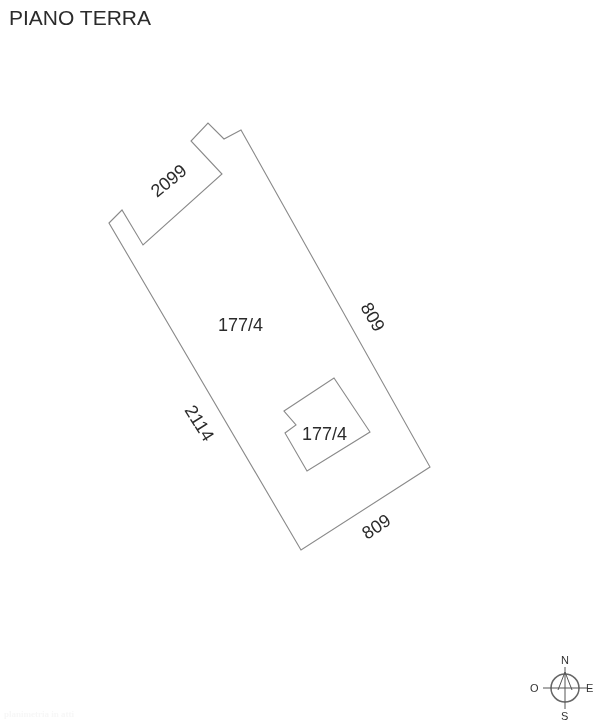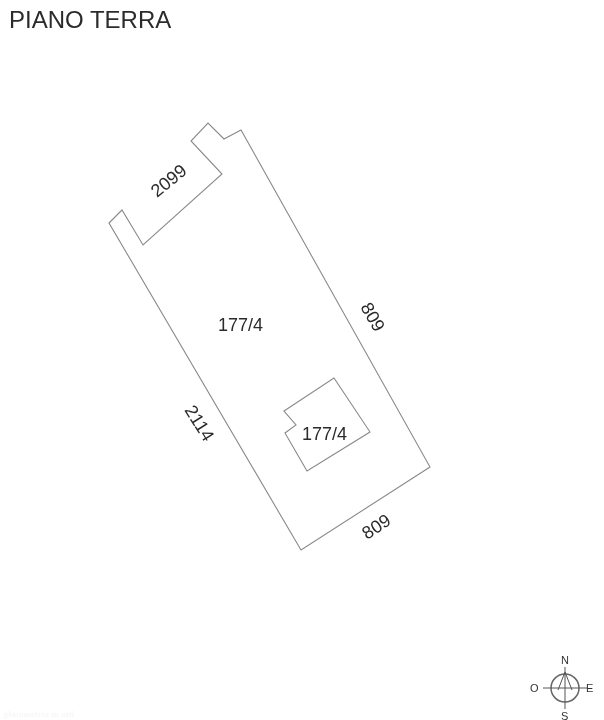--- a/index.html
+++ b/index.html
@@ -11,21 +11,21 @@
       width: 604px;
       height: 720px;
       position: relative;
       overflow: hidden;
       font-family: "Liberation Sans", sans-serif;
     }
     .title {
       position: absolute;
       left: 9px;
       top: 6px;
-      font-size: 24px;
+      font-size: 21px;
       color: #2b2b2b;
       letter-spacing: 0px;
     }
     svg.plan {
       position: absolute;
       left: 0;
       top: 0;
       width: 604px;
       height: 720px;
     }

